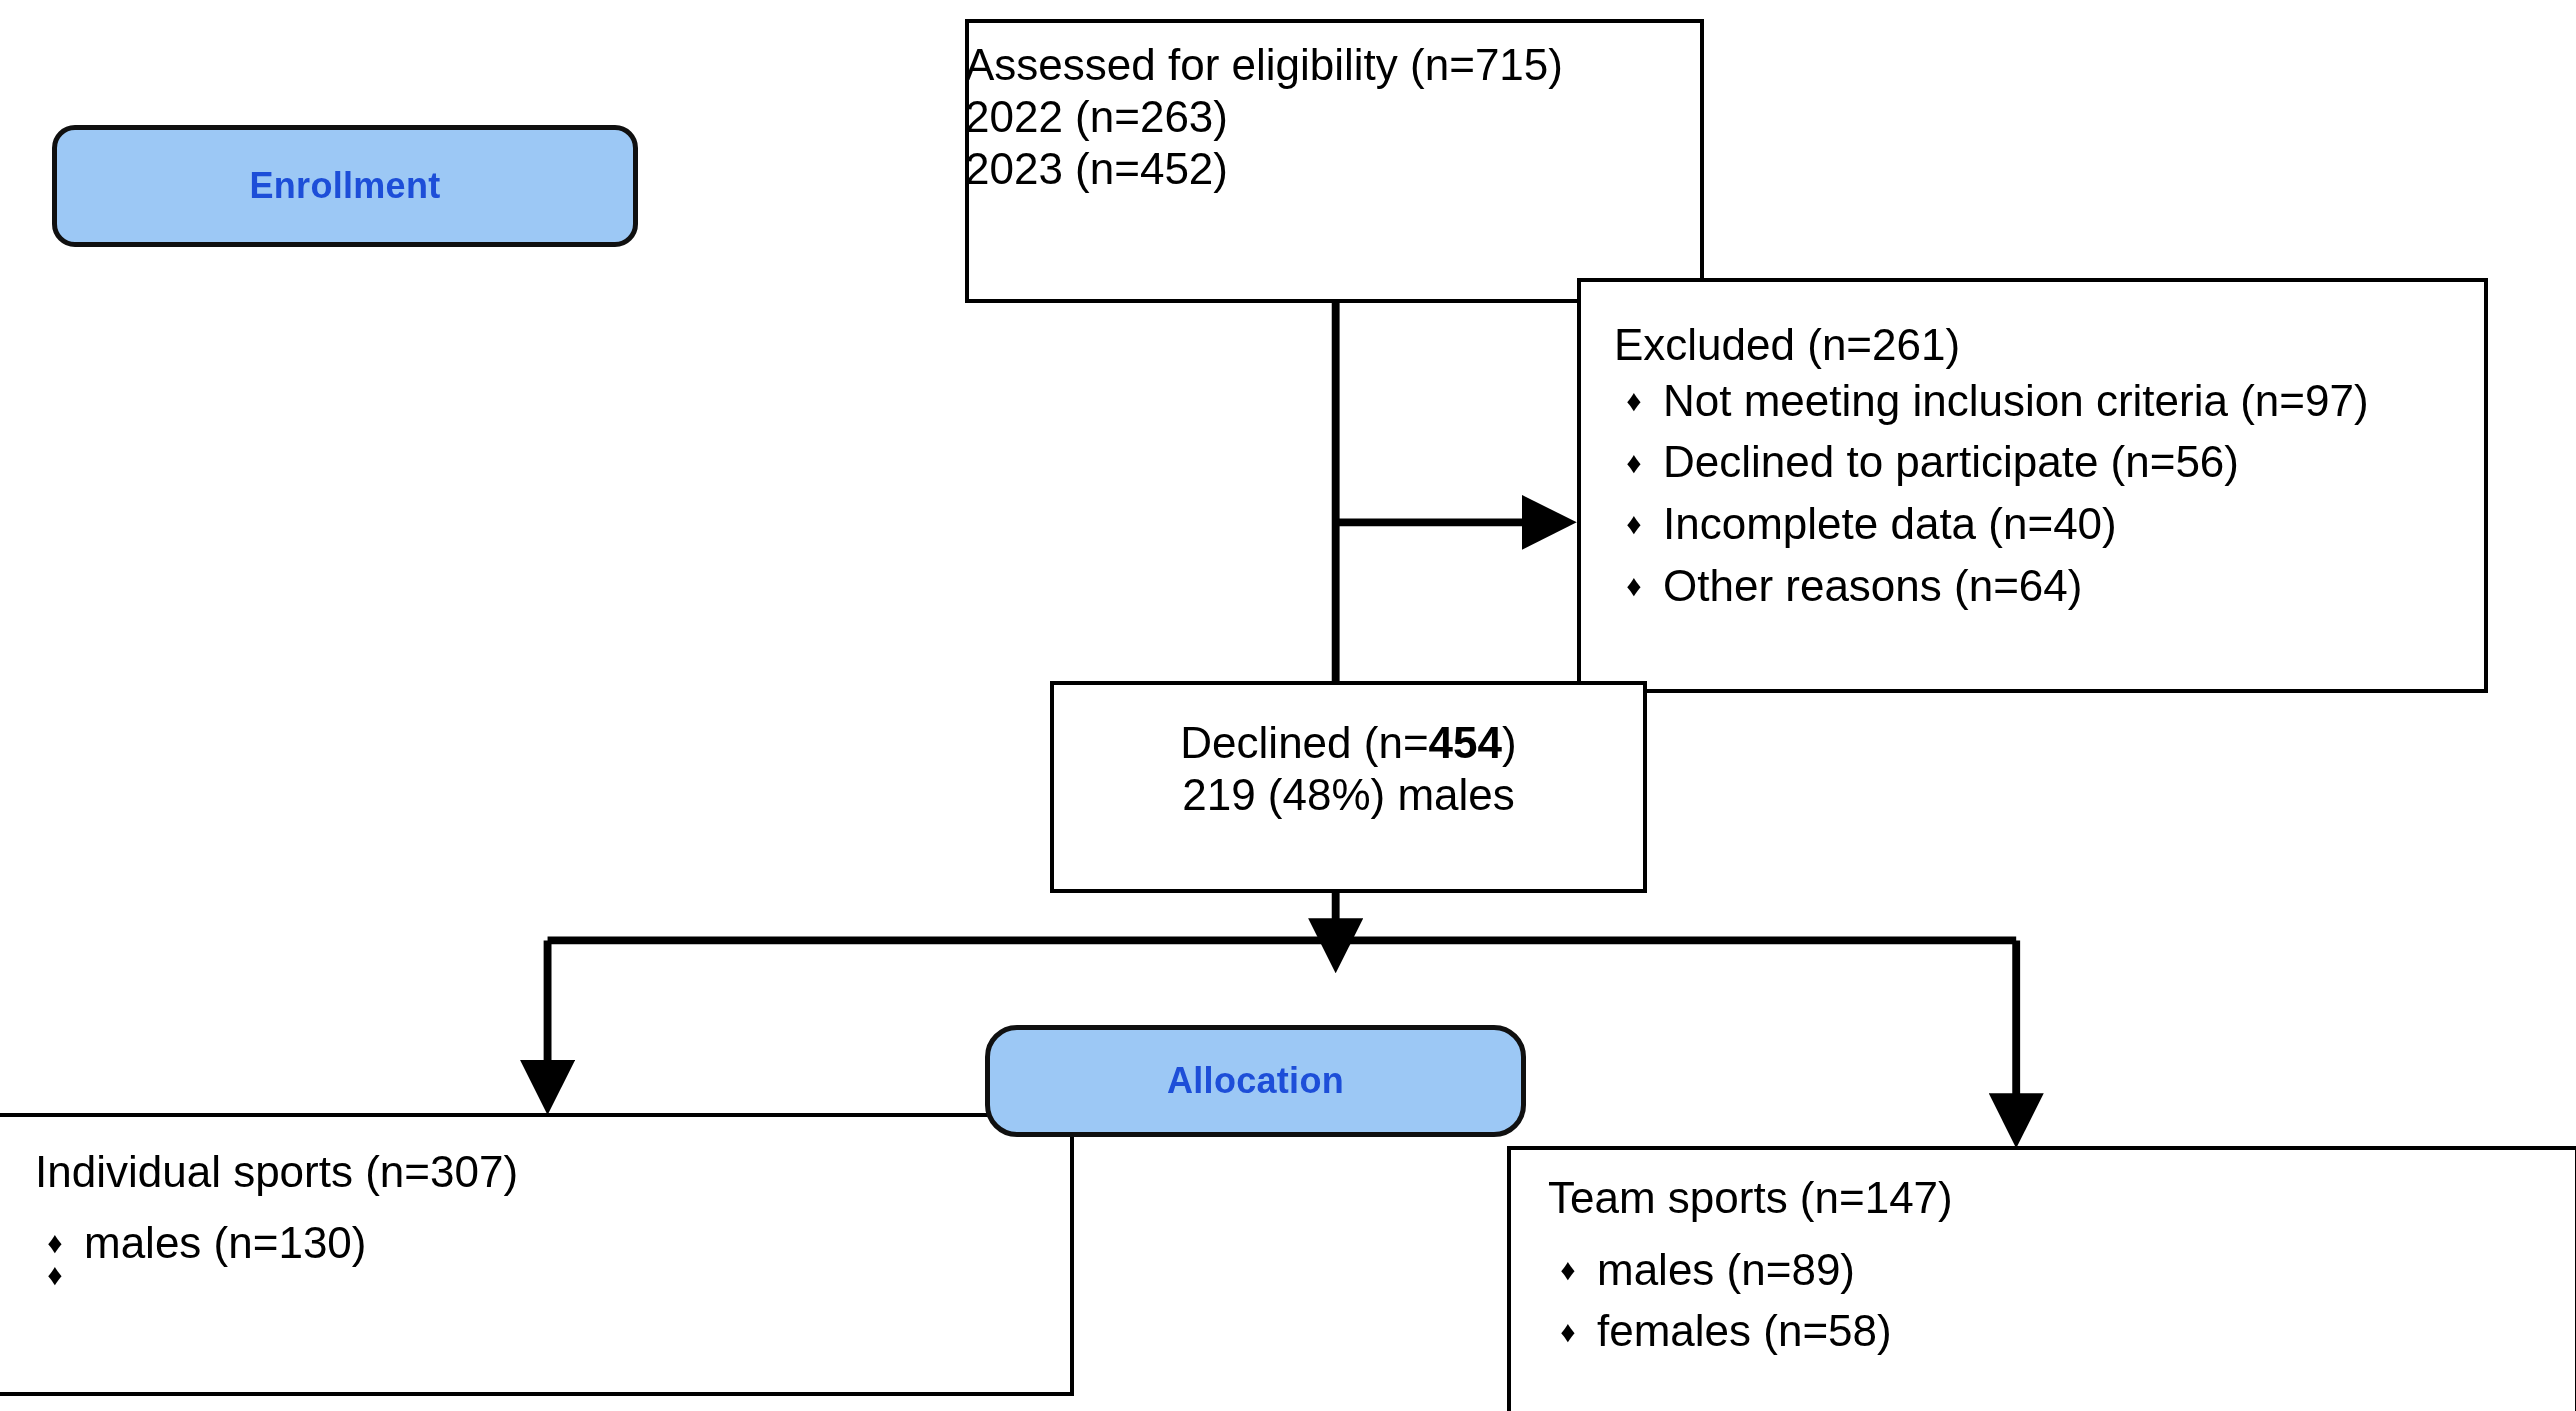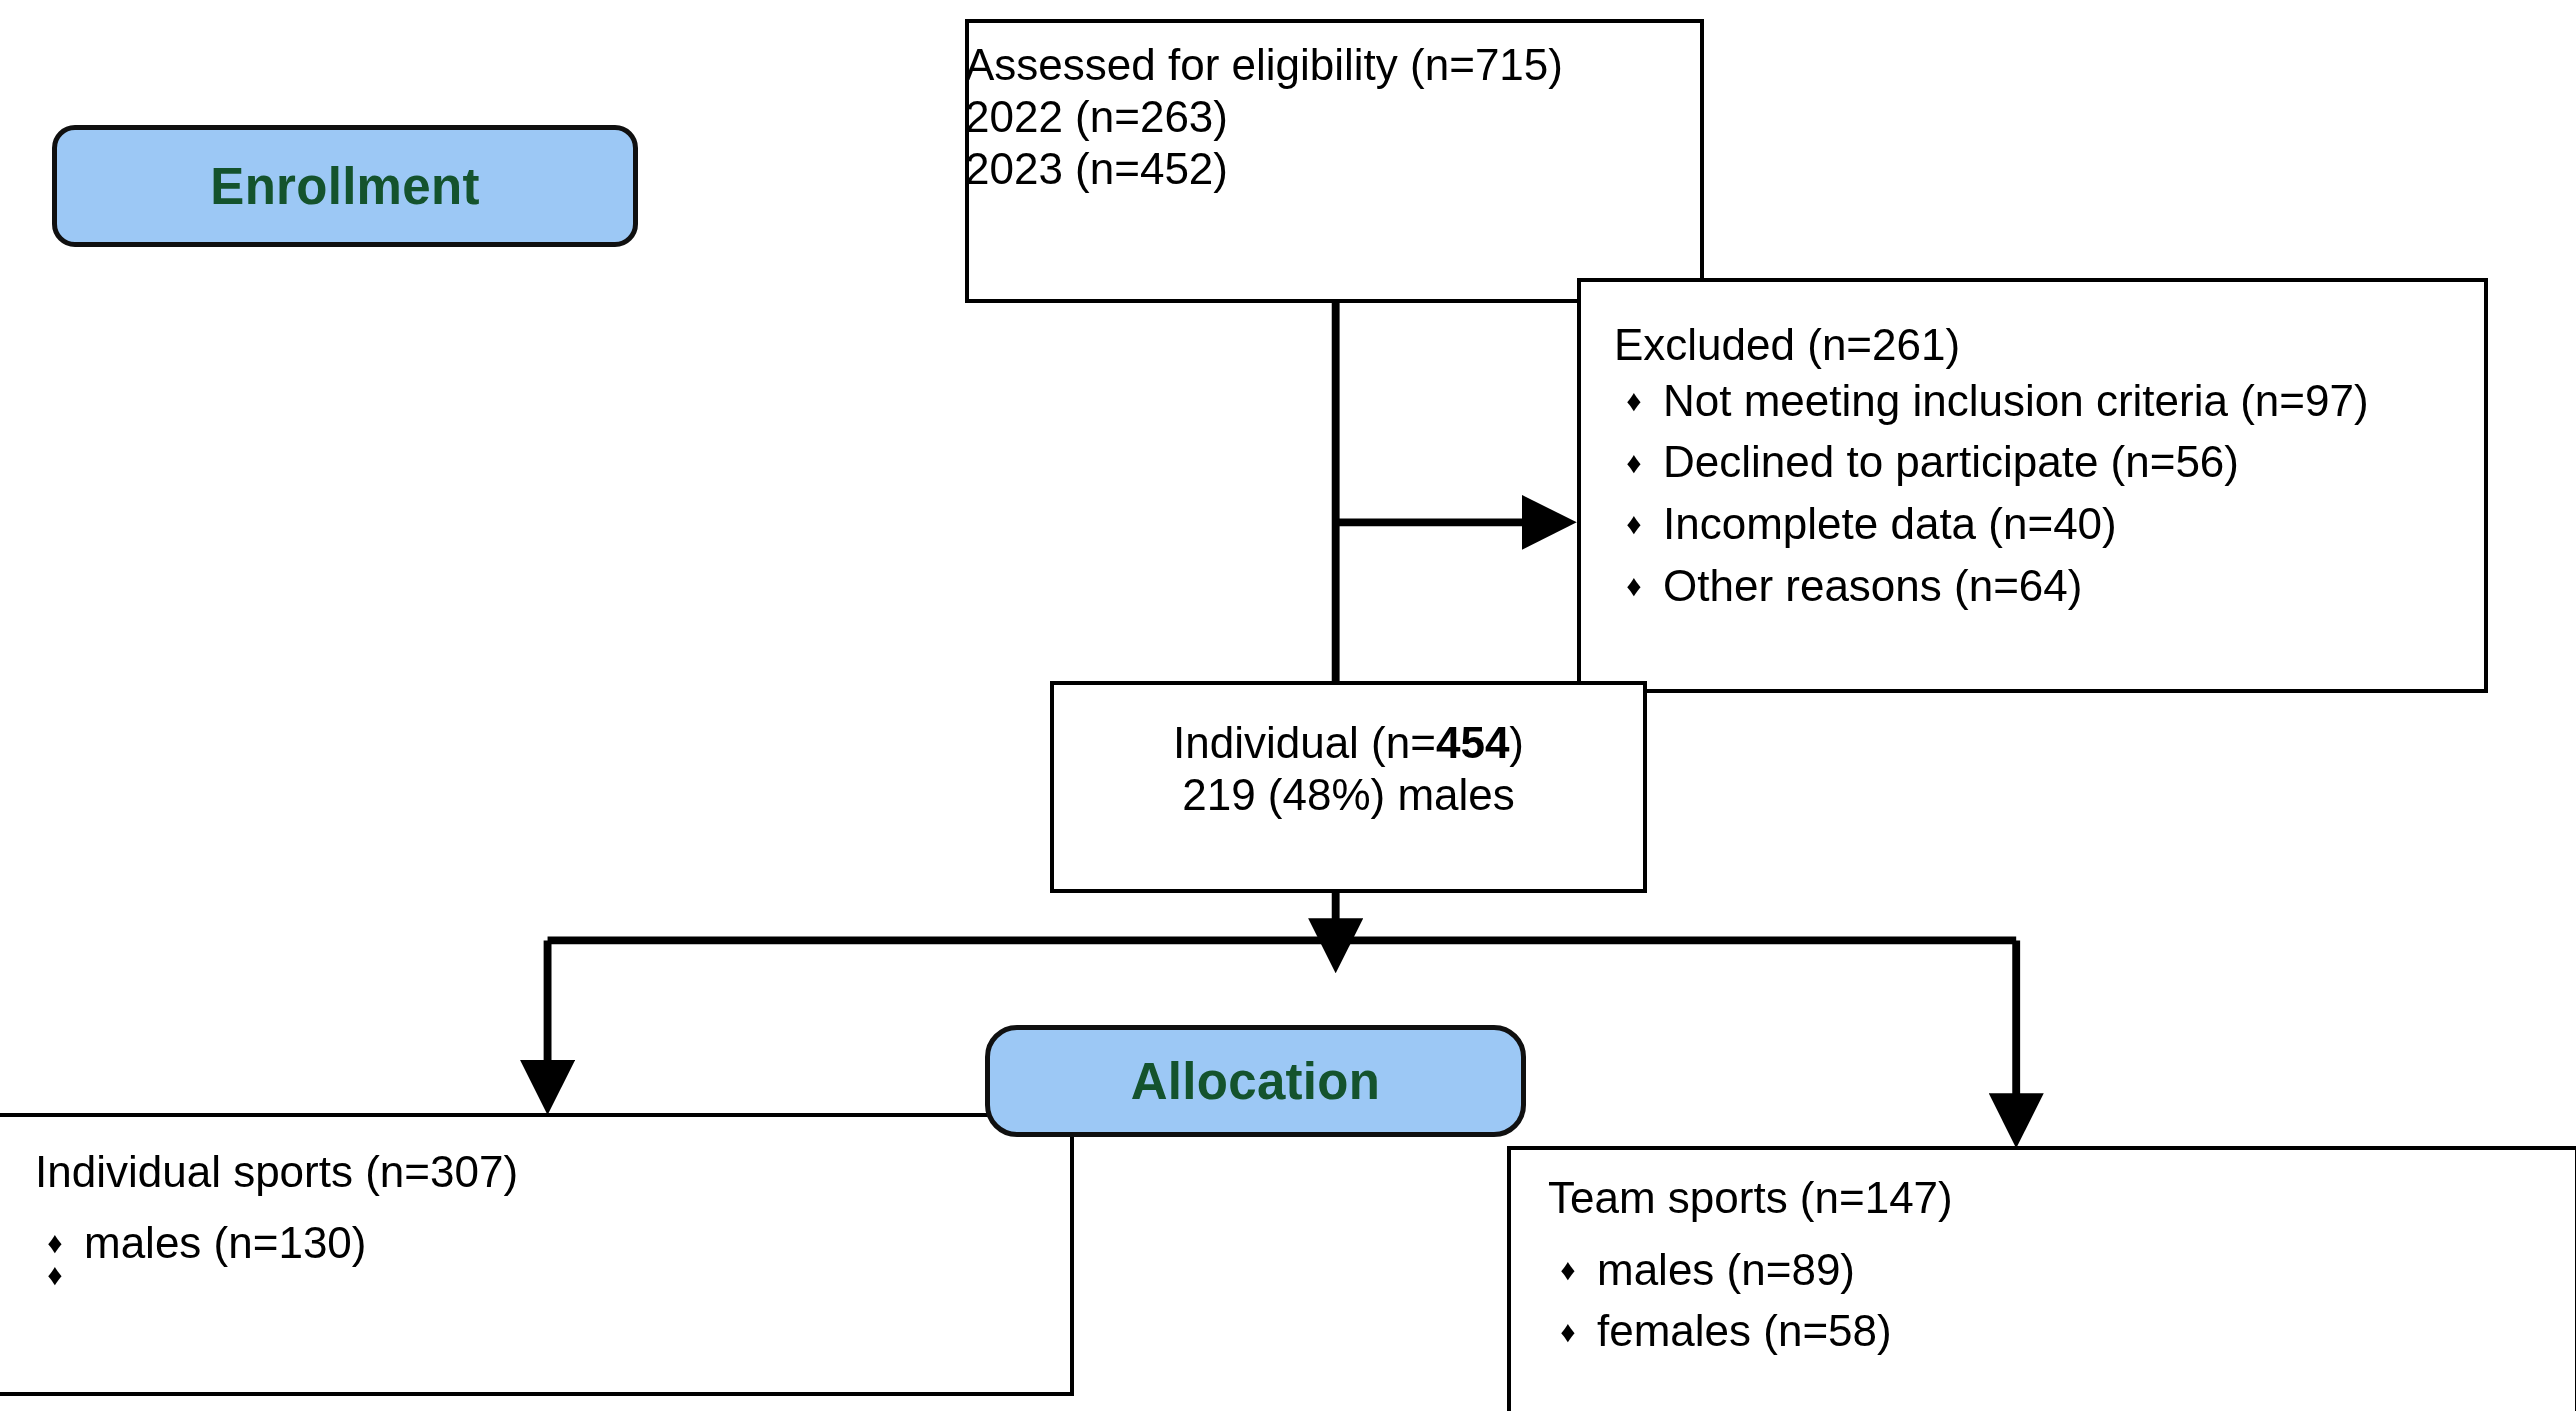--- a/index.html
+++ b/index.html
@@ -57,23 +57,23 @@
     box-sizing: border-box;
     background: #9CC8F5;
     border: 5.2px solid #101010;
     border-radius: 23px;
     display: flex;
     align-items: center;
     justify-content: center;
     z-index: 40;
   }
   .badge span {
-    color: #14532d;
+    color: #1d4ed8;
     font-weight: bold;
-    font-size: 51px;
+    font-size: 36px;
     letter-spacing: 0.3px;
   }
   svg.arrowlayer {
     position: absolute;
     left: 0;
     top: 0;
     width: 2576px;
     height: 1412px;
     pointer-events: none;
     z-index: 20;
@@ -142,21 +142,21 @@
         <span>Incomplete data (n=40)</span>
       </li>
       <li>
         <span class="dia">♦</span>
         <span>Other reasons (n=64)</span>
       </li>
     </ul>
   </div>
 
   <div class="box-text" style="left:1050px; top:717px; width:597px; z-index:30; text-align:center;">
-    <div><span>Individual (n=</span><span class="boldnum">454</span><span>)</span></div>
+    <div><span>Declined (n=</span><span class="boldnum">454</span><span>)</span></div>
     <div>219 (48%) males</div>
   </div>
 
   <div class="box-text" style="left:35px; top:1146px; width:1006px; z-index:30;">
     <div style="margin-bottom:15.7px;">Individual sports (n=307)</div>
     <ul class="bullet-list">
       <li>
         <span class="dia">♦</span>
         <span>males (n=130)</span>
       </li>

